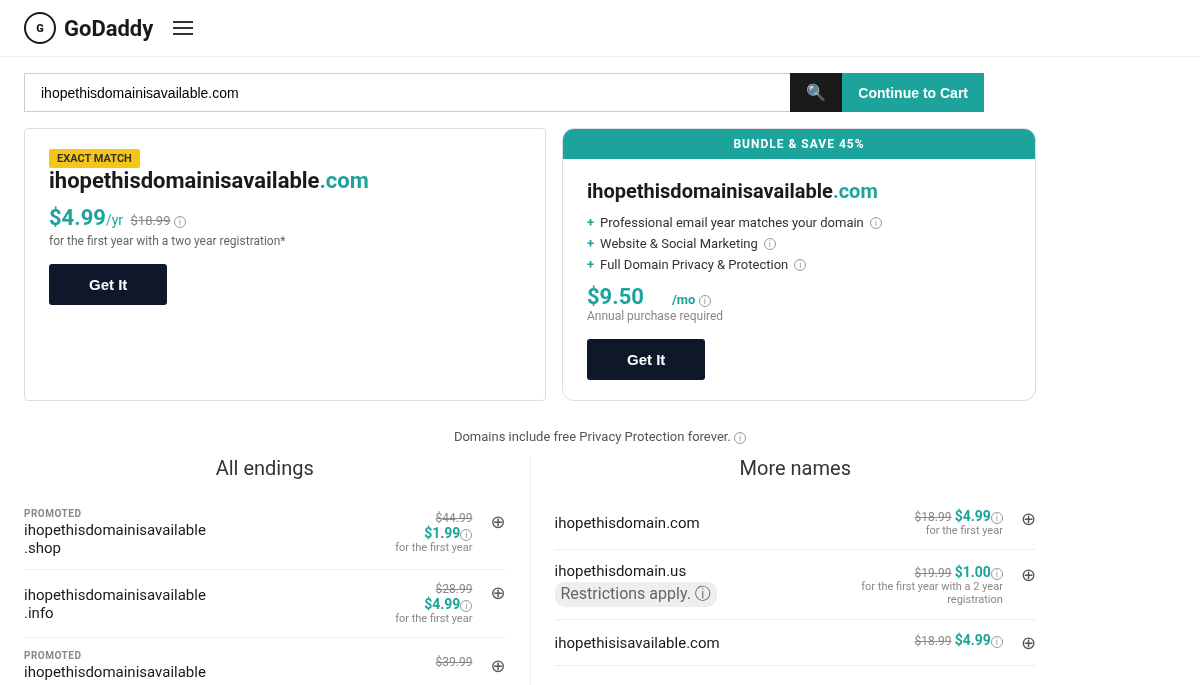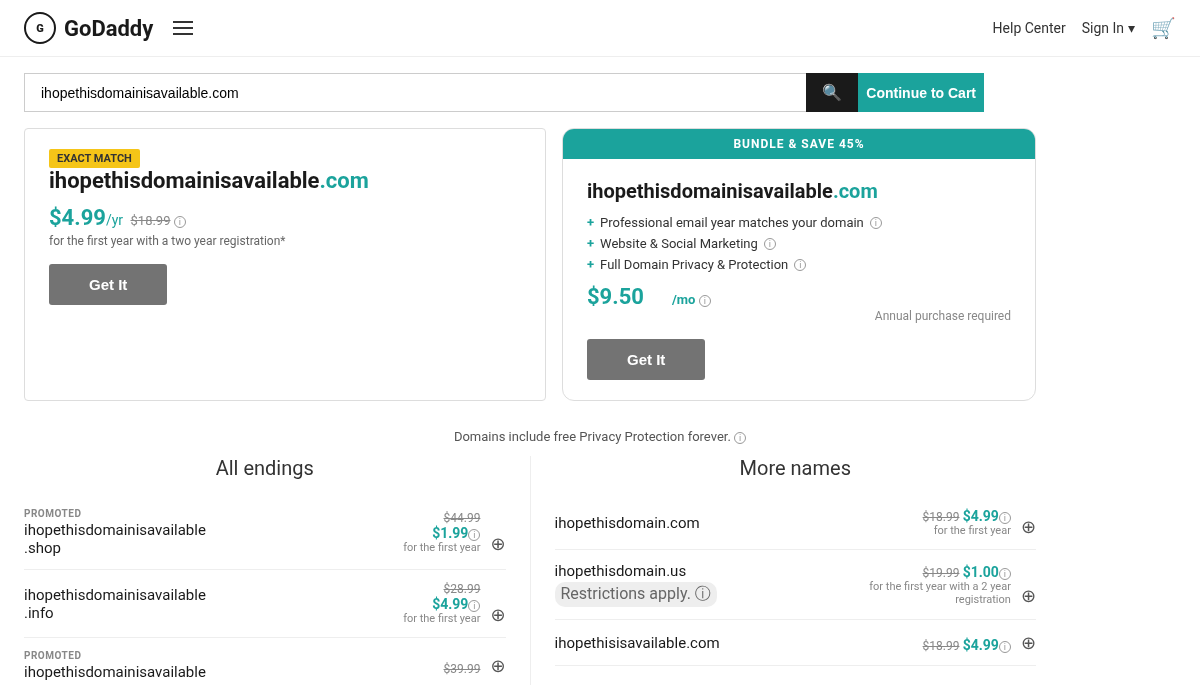--- a/index.html
+++ b/index.html
@@ -15,92 +15,84 @@
     .header-right { display: flex; align-items: center; gap: 16px; }
     .help-center { font-size: 14px; color: #333; cursor: pointer; }
     .sign-in { display: flex; align-items: center; gap: 4px; font-size: 14px; color: #333; cursor: pointer; }
     .cart-icon { font-size: 20px; cursor: pointer; }
 
     
     .search-section { padding: 16px 24px; }
     .search-bar { display: flex; max-width: 960px; }
     .search-input { flex: 1; padding: 10px 16px; border: 1px solid #ccc; border-right: none; font-size: 14px; outline: none; }
     .search-btn { background: #1a1a1a; border: none; padding: 10px 16px; cursor: pointer; color: #fff; font-size: 16px; }
-    .continue-btn { background: #1ba39c; color: #fff; border: none; padding: 10px 8px; font-size: 14px; font-weight: 600; cursor: pointer; white-space: nowrap; }
+    .continue-btn { background: #1ba39c; color: #fff; border: none; padding: 10px 16px; font-size: 14px; font-weight: 600; cursor: pointer; white-space: nowrap; }
 
     
     .cards-section { display: flex; gap: 16px; padding: 0 24px 16px; max-width: 1060px; }
 
     
     .exact-match-card { flex: 1; border: 1px solid #ddd; border-radius: 4px; padding: 20px 24px; }
     .exact-match-badge { background: #f5c518; color: #333; font-size: 11px; font-weight: 700; padding: 3px 8px; border-radius: 2px; display: inline-block; }
     .domain-name { font-size: 22px; font-weight: 700; color: #1a1a1a; margin-bottom: 12px; }
     .domain-tld { color: #1ba39c; }
     .price-section { margin-bottom: 4px; }
     .price-main { font-size: 22px; font-weight: 700; color: #1ba39c; }
     .price-unit { font-size: 14px; color: #1ba39c; }
     .price-original { font-size: 13px; color: #888; text-decoration: line-through; margin-left: 4px; }
     .price-note { font-size: 12px; color: #666; margin-bottom: 16px; }
-    .get-it-btn { background: #737373; color: #fff; border: none; padding: 12px 40px; font-size: 15px; font-weight: 600; cursor: pointer; border-radius: 3px; }
+    .get-it-btn { background: #0f172a; color: #fff; border: none; padding: 12px 40px; font-size: 15px; font-weight: 600; cursor: pointer; border-radius: 3px; }
 
     
     .bundle-card { flex: 1; border: 1px solid #ddd; border-radius: 12px; overflow: hidden; }
     .bundle-header { background: #1ba39c; color: #fff; font-size: 12px; font-weight: 700; padding: 8px 20px; text-align: center; letter-spacing: 1px; }
     .bundle-body { padding: 20px 24px; }
     .bundle-domain { font-size: 20px; font-weight: 700; color: #1a1a1a; margin-bottom: 12px; }
     .bundle-features { list-style: none; margin-bottom: 12px; }
     .bundle-features li { display: flex; align-items: center; gap: 6px; font-size: 13px; color: #333; margin-bottom: 6px; }
     .plus-icon { color: #1ba39c; font-weight: 700; }
     .bundle-price { font-size: 22px; font-weight: 700; color: #1ba39c; margin-bottom: 2px; }
-    .bundle-price-note { font-size: 12px; color: #888; margin-bottom: 16px; text-align: right; }
+    .bundle-price-note { font-size: 12px; color: #888; margin-bottom: 16px; }
 
     
     .privacy-note { text-align: center; padding: 12px 24px; font-size: 13px; color: #555; }
 
     
     .listings { display: flex; gap: 0; padding: 0 24px; max-width: 1060px; }
     .all-endings { flex: 1; padding-right: 24px; }
     .more-names { flex: 1; padding-left: 24px; border-left: 1px solid #eee; }
     .section-title { font-size: 20px; color: #333; text-align: center; margin-bottom: 16px; }
 
     .domain-listing { display: flex; align-items: center; justify-content: space-between; padding: 12px 0; border-bottom: 1px solid #eee; }
     .domain-listing-name { font-size: 15px; color: #1a1a1a; }
     .domain-listing-name .promoted-label { font-size: 10px; font-weight: 700; color: #888; display: block; margin-bottom: 2px; letter-spacing: 0.5px; }
     .domain-listing-price { text-align: right; font-size: 13px; }
     .listing-old-price { color: #888; text-decoration: line-through; font-size: 12px; }
     .listing-new-price { color: #1ba39c; font-weight: 700; font-size: 14px; }
     .listing-price-note { font-size: 11px; color: #888; }
     .add-to-cart { font-size: 18px; color: #555; cursor: pointer; margin-left: 10px; }
     .restriction-badge { background: #eee; color: #666; font-size: 16px; padding: 2px 6px; border-radius: 10px; display: inline-block; margin-top: 2px; }
-    .domain-listing-right { display: flex; align-items: flex-end; }
+    .domain-listing-right { display: flex; align-items: flex-start; gap: 8px; }
 
     .circle-info { display: inline-block; width: 12px; height: 12px; border-radius: 50%; border: 1px solid #999; text-align: center; line-height: 11px; font-size: 9px; color: #999; }
   </style>
 </head>
 <body>
 
 <header class="header">
   <div class="header-left">
     <div class="logo">
       <div class="logo-circle">G</div>
       <span>GoDaddy</span>
     </div>
     <div class="hamburger">
       <span></span>
       <span></span>
       <span></span>
     </div>
-  </div>
-  <div class="header-right">
-    <span class="help-center">Help Center</span>
-    <div class="sign-in">
-      <span>Sign In</span>
-      <span>▾</span>
-    </div>
-    <span class="cart-icon">🛒</span>
   </div>
 </header>
 
 <div class="search-section">
   <div class="search-bar">
     <input class="search-input" type="text" value="ihopethisdomainisavailable.com" style="">
     <button class="search-btn">
       <span>🔍</span>
     </button>
     <button class="continue-btn">Continue to Cart</button>

